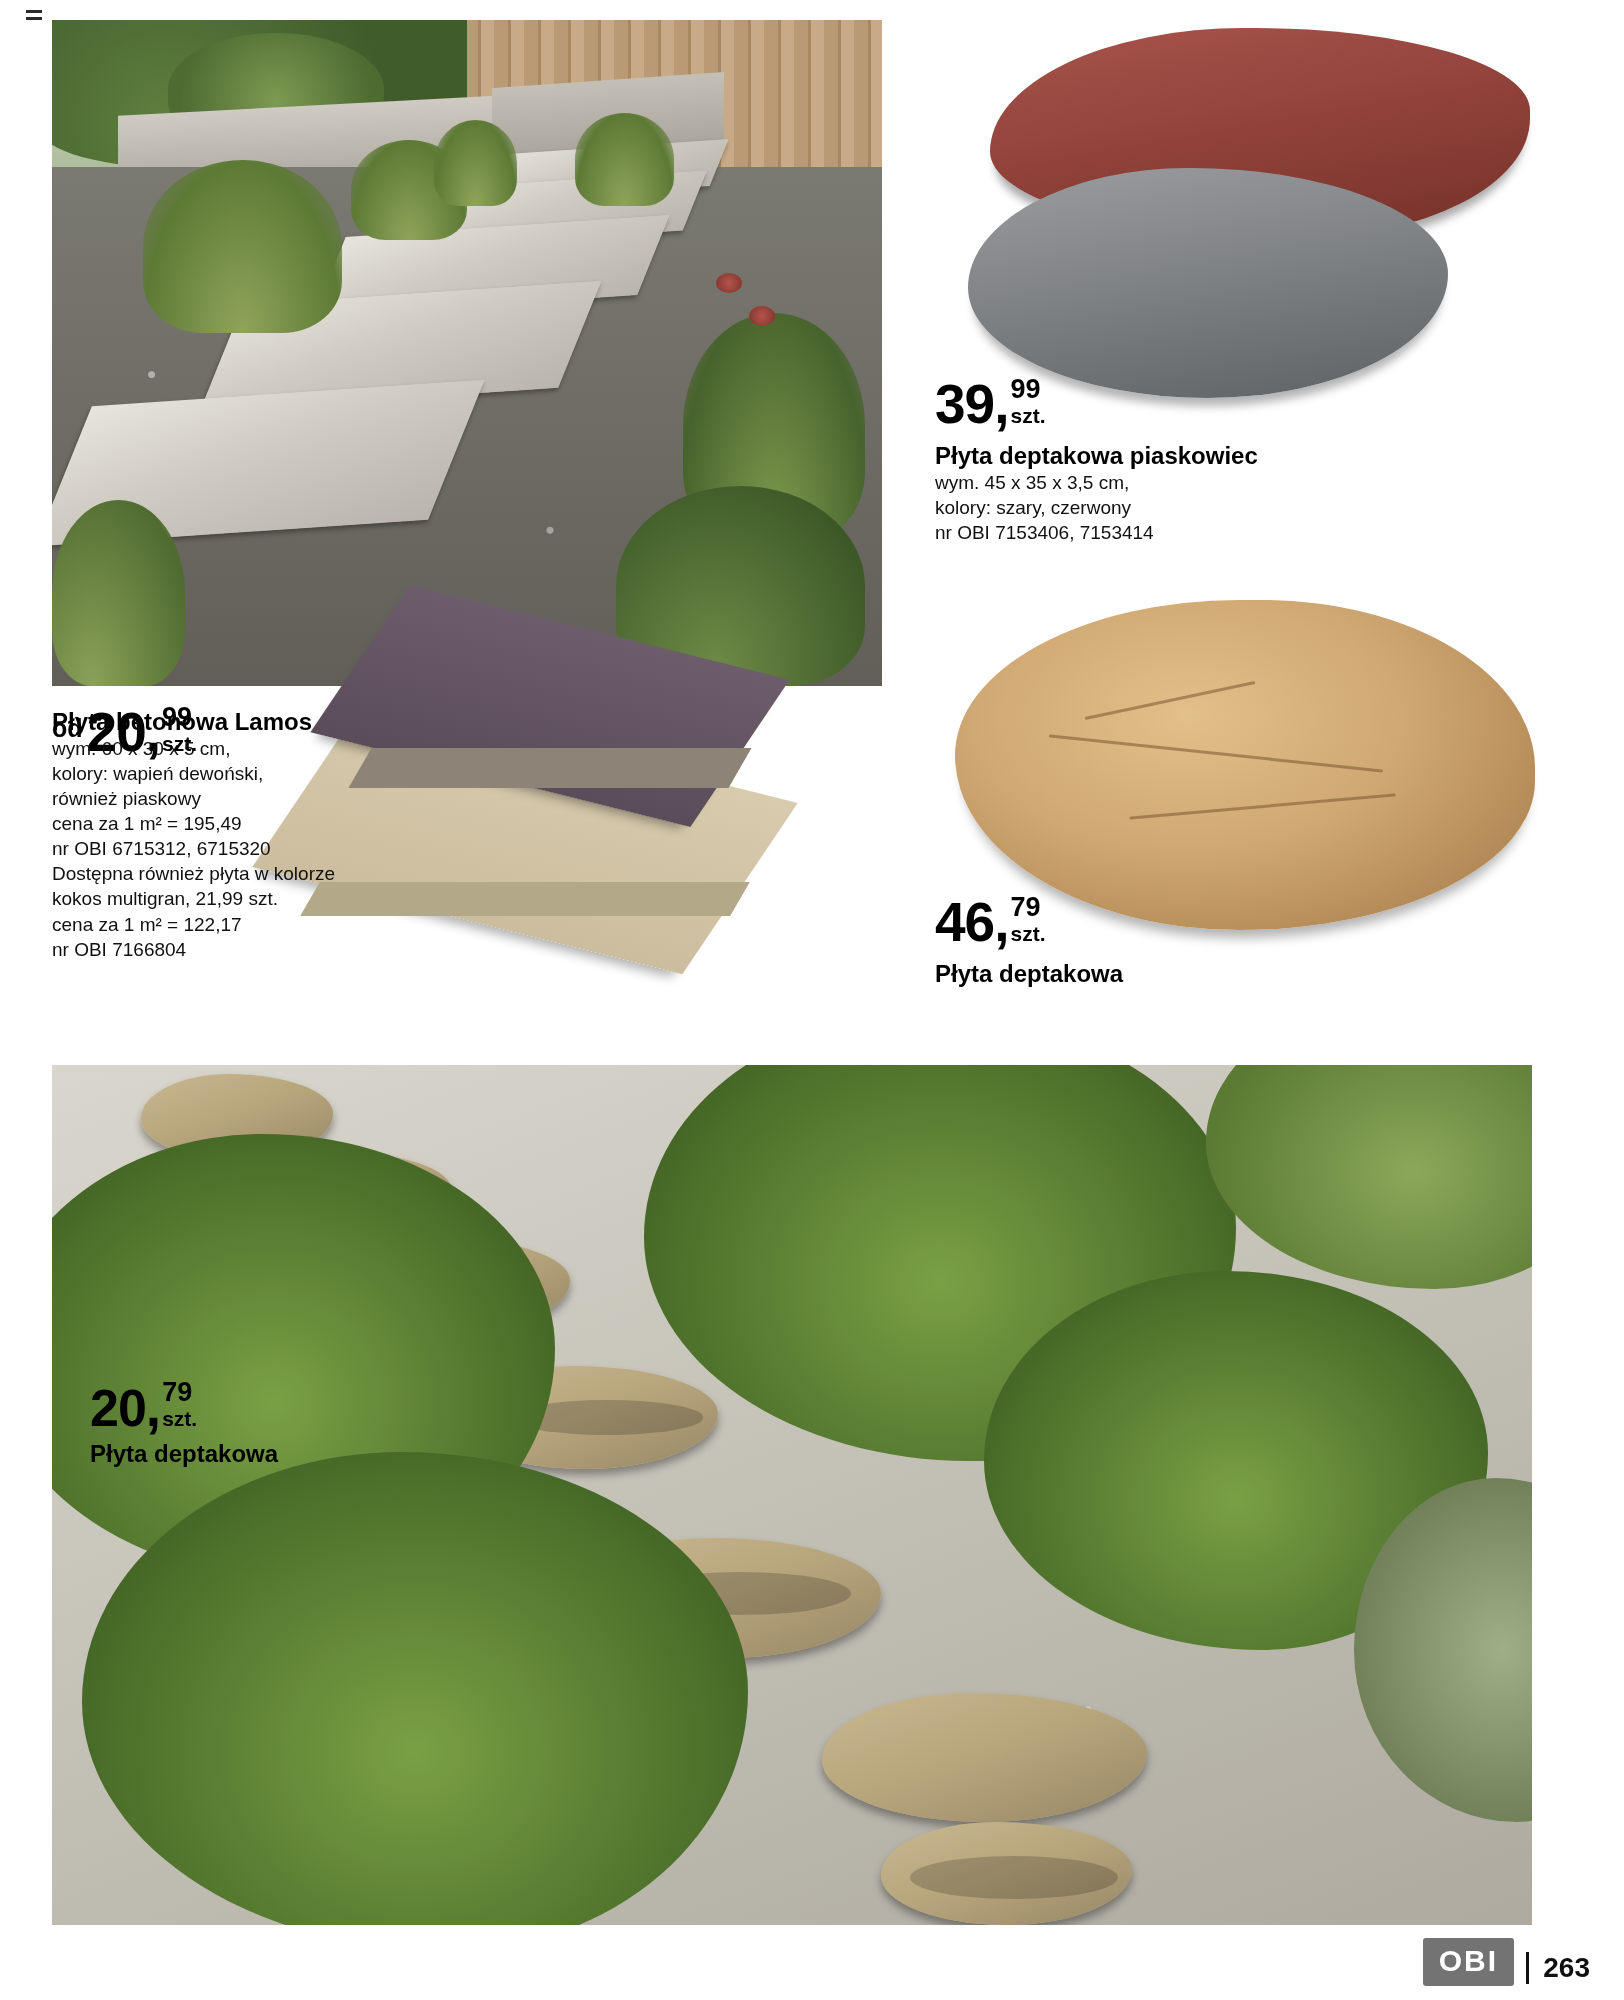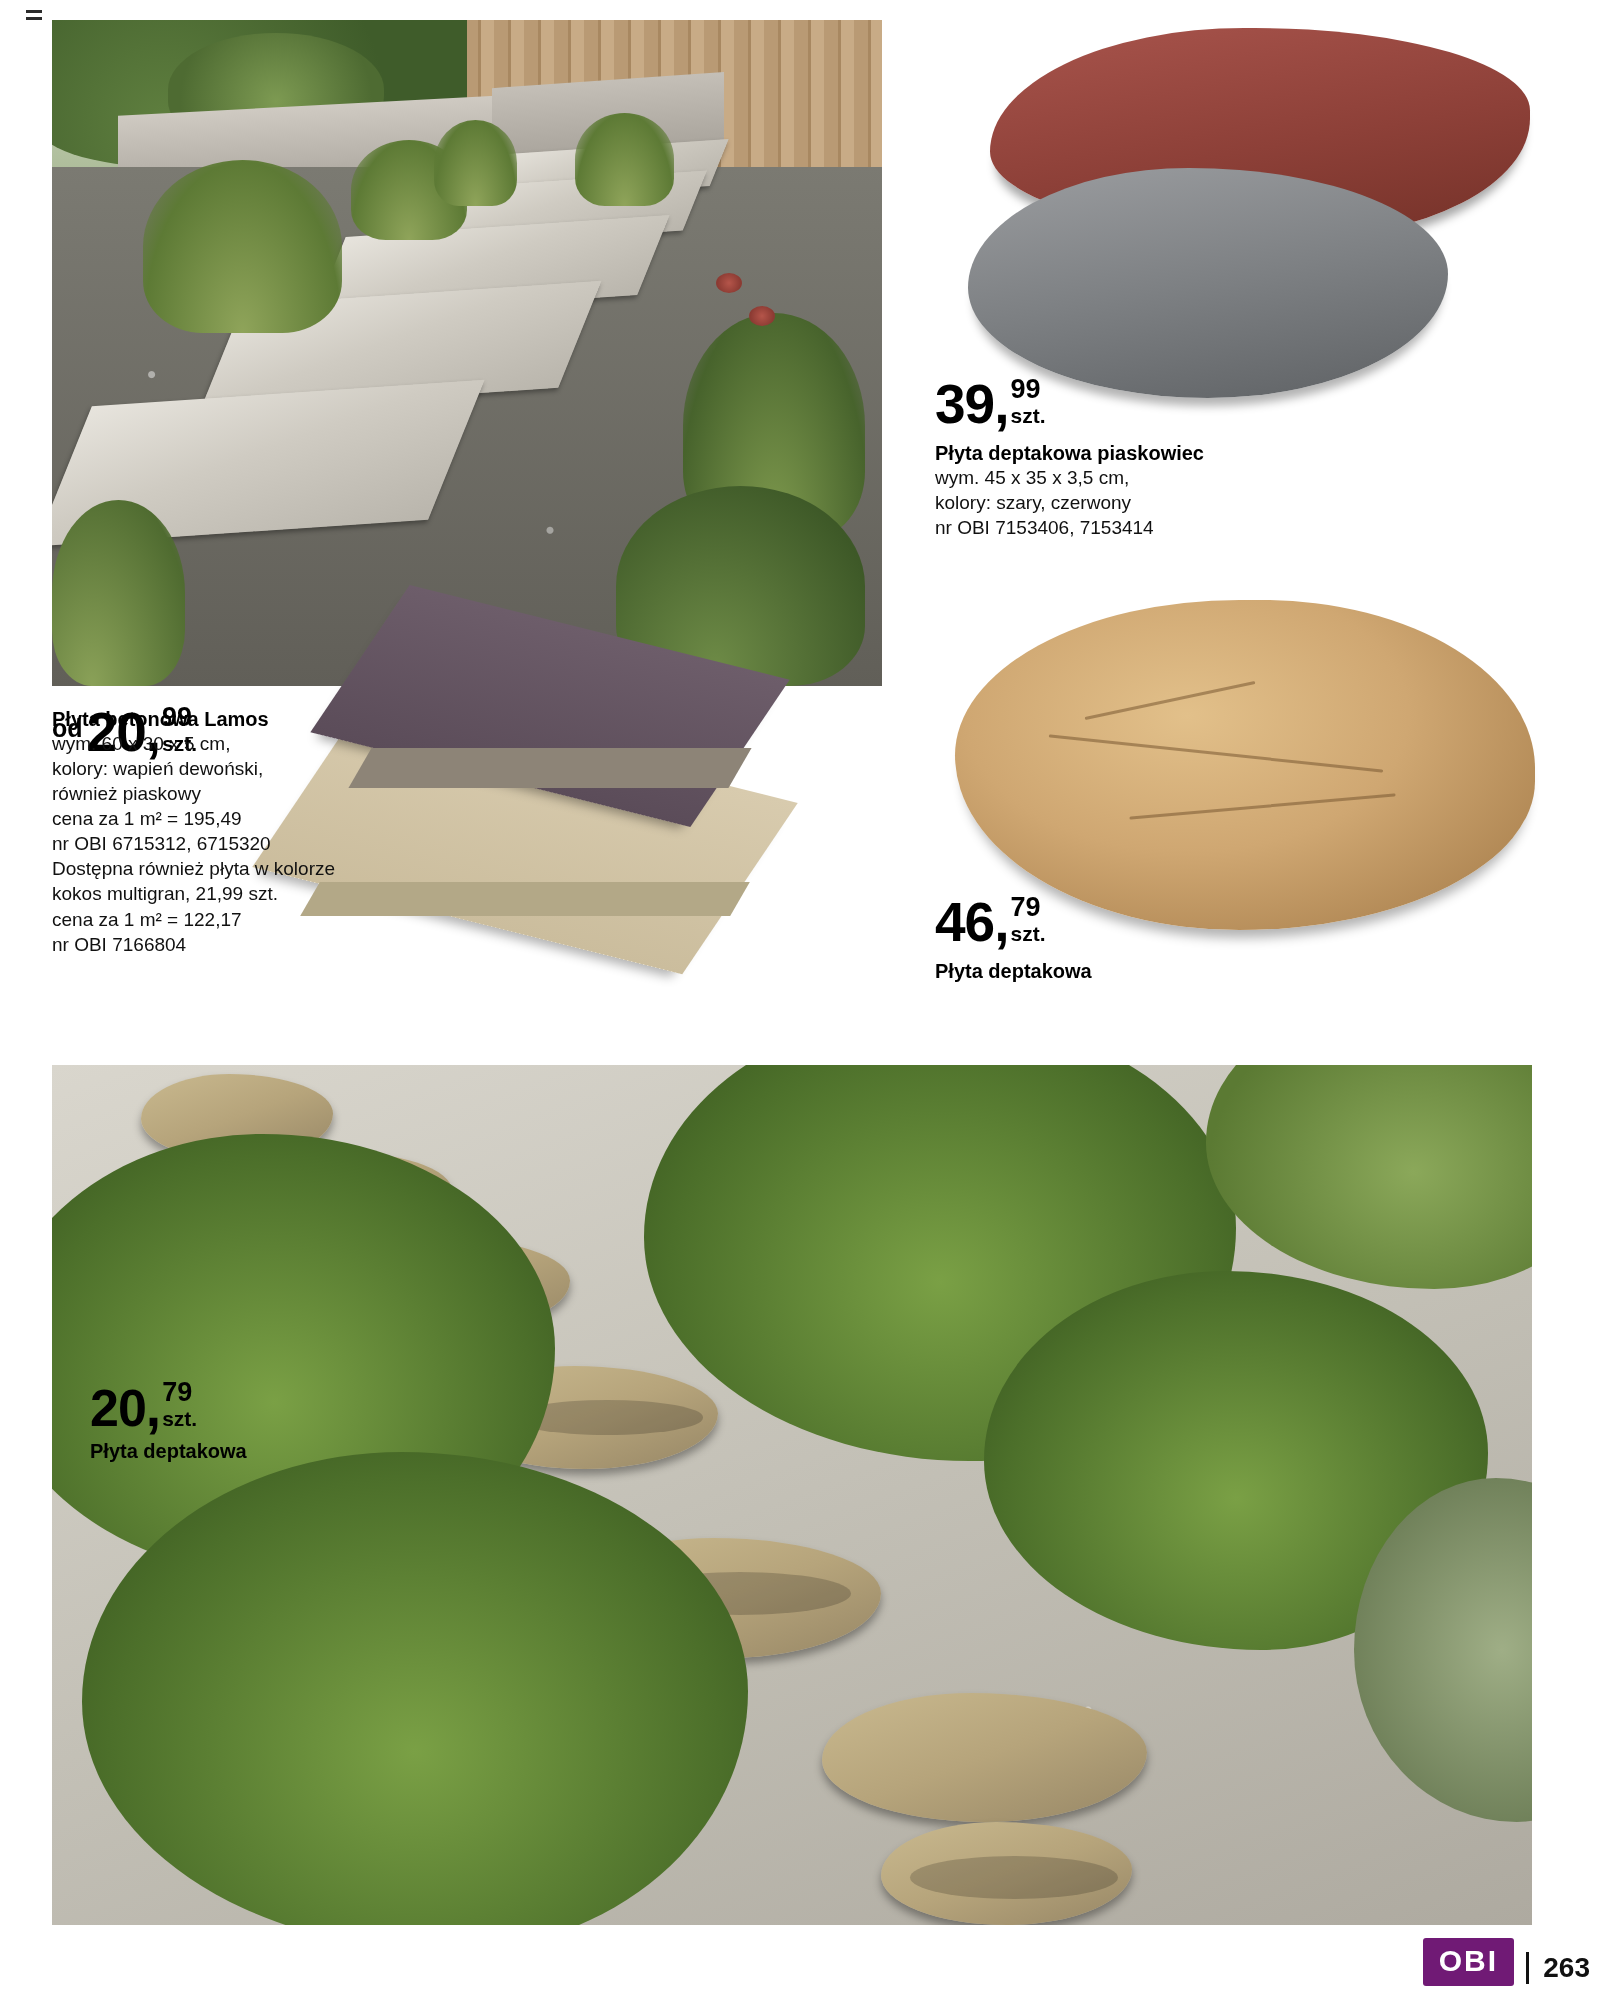--- a/index.html
+++ b/index.html
@@ -165,21 +165,21 @@
   .price .int {
     font-size: 55px; font-weight: 700; letter-spacing: -1px;
   }
   .price .comma { font-size: 55px; font-weight: 700; }
   .price .frac-wrap {
     display: inline-block; vertical-align: top; margin-left: 1px; line-height: 1;
   }
   .price .frac { display: block; font-size: 27px; font-weight: 700; margin-top: 4px; }
   .price .unit { display: block; font-size: 21px; font-weight: 700; margin-top: 2px; }
 
-  .ptitle { font-size: 20px; font-weight: 700; color: #000; }
+  .ptitle { font-size: 24px; font-weight: 700; color: #000; }
   .pdesc { font-size: 19px; color: #111; line-height: 1.32; }
 
   
   .txt-lamos { position: absolute; left: 52px; top: 708px; width: 380px; }
   .txt-sand  { position: absolute; left: 935px; top: 372px; width: 420px; }
   .txt-round { position: absolute; left: 935px; top: 890px; width: 430px; }
 
   
   .photo-bottom {
     position: absolute; left: 52px; top: 1065px; width: 1480px; height: 860px;
@@ -234,21 +234,21 @@
     position: absolute; left: 90px; top: 1440px; width: 420px;
   }
   .txt-bottom .ptitle, .txt-bottom .pdesc { font-weight: 700; }
 
   
   .footer {
     position: absolute; left: 0; bottom: 0; width: 100%; height: 66px;
   }
   .obi-logo {
     position: absolute; right: 110px; bottom: 14px;
-    background: #701a75; color: #fff;
+    background: #737373; color: #fff;
     font-size: 30px; font-weight: 700; letter-spacing: 2px;
     padding: 6px 16px 8px 16px;
     border-radius: 3px;
   }
   .page-num {
     position: absolute; right: 34px; bottom: 16px;
     font-size: 28px; font-weight: 700; color: #111;
     padding-left: 14px; border-left: 3px solid #111;
   }
   .corner-mark {

